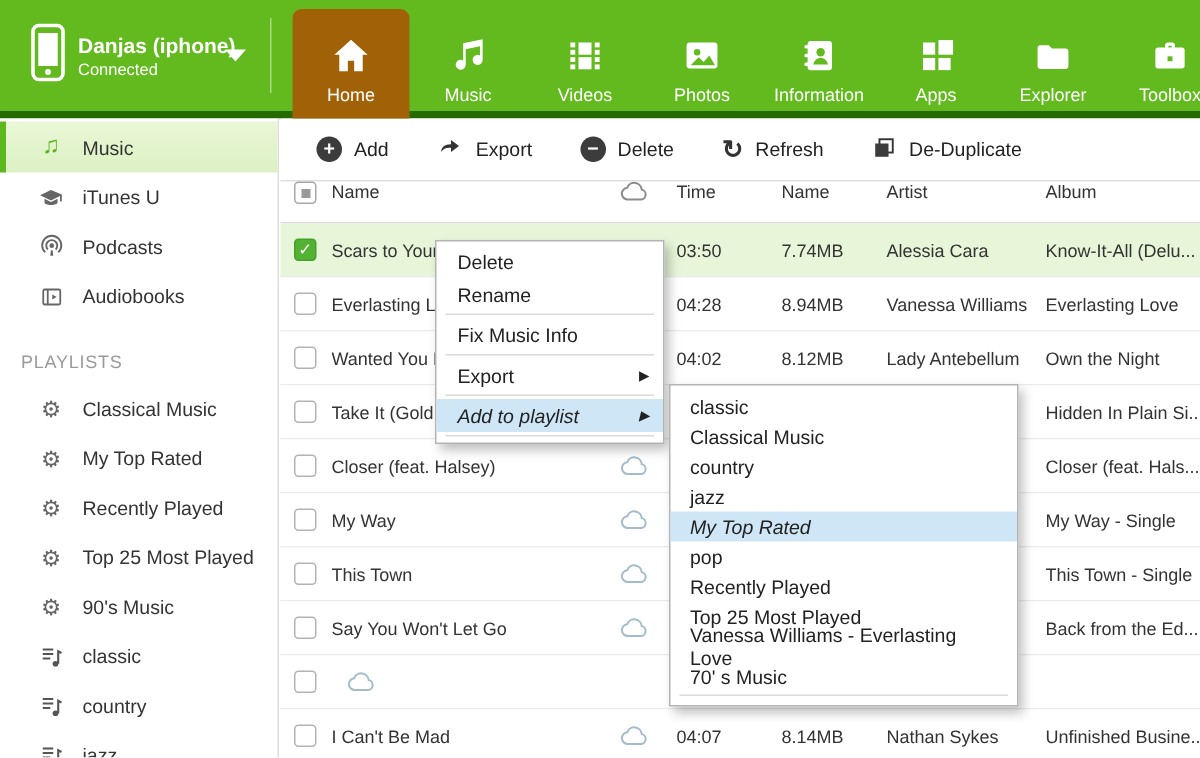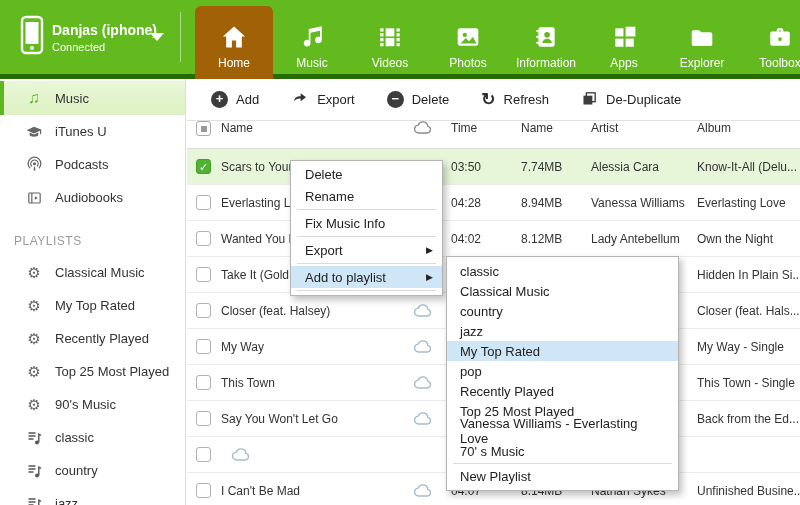--- a/index.html
+++ b/index.html
@@ -55,21 +55,21 @@
   .cb.header { display:flex; align-items:center; justify-content:center; border-color:#a8a8a8; }
   .cb.header .inner { width:6px; height:6px; background:#9a9a9a; }
   .cb.checked { background:#53b233; border-color:#46a02a; color:#fff; font-size:11px; line-height:15px; text-align:center; }
 
   
   .menu { position:absolute; background:#fff; border:1px solid #b4b4b4; box-shadow:3px 4px 7px rgba(0,0,0,.25); font-size:13px; color:#222; }
   .context-menu { left:290px; top:160px; width:153px; padding:2px 0; z-index:10; }
   .context-menu .menu-item { height:22px; display:flex; align-items:center; justify-content:space-between; padding:0 9px 0 14px; }
   .submenu { left:446px; top:256px; width:233px; padding:4px 0; z-index:11; }
   .submenu .menu-item { height:20px; display:flex; align-items:center; padding:0 10px 0 13px; }
-  .menu-item.highlight { background:#cfe6f7; }
+  .menu-item.highlight { background:#cfe6f7;font-style:italic; }
   .menu-sep { border-top:1px solid #dadada; margin:2px 6px; }
   .sub-arrow { font-size:9px; color:#222; }
 </style>
 </head>
 <body>
 
 <div class="app">
 
   <div class="topbar"></div>
   <div class="bar-strip"></div>
@@ -526,18 +526,15 @@
     <div class="menu-item">
       <span>Top 25 Most Played</span>
     </div>
     <div class="menu-item">
       <span>Vanessa Williams - Everlasting Love</span>
     </div>
     <div class="menu-item">
       <span>70' s Music</span>
     </div>
     <div class="menu-sep"></div>
-    <div class="menu-item">
-      <span>New Playlist</span>
-    </div>
   </div>
 
 </div>
 
 </body></html>

